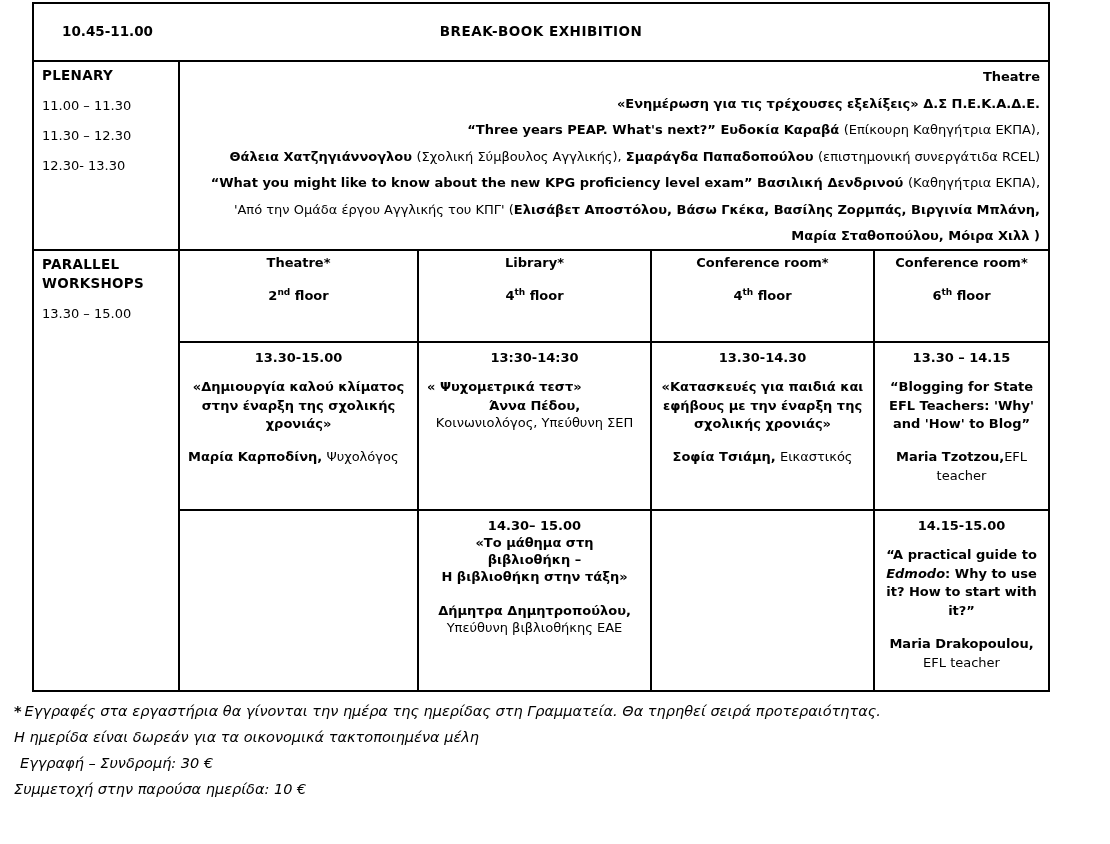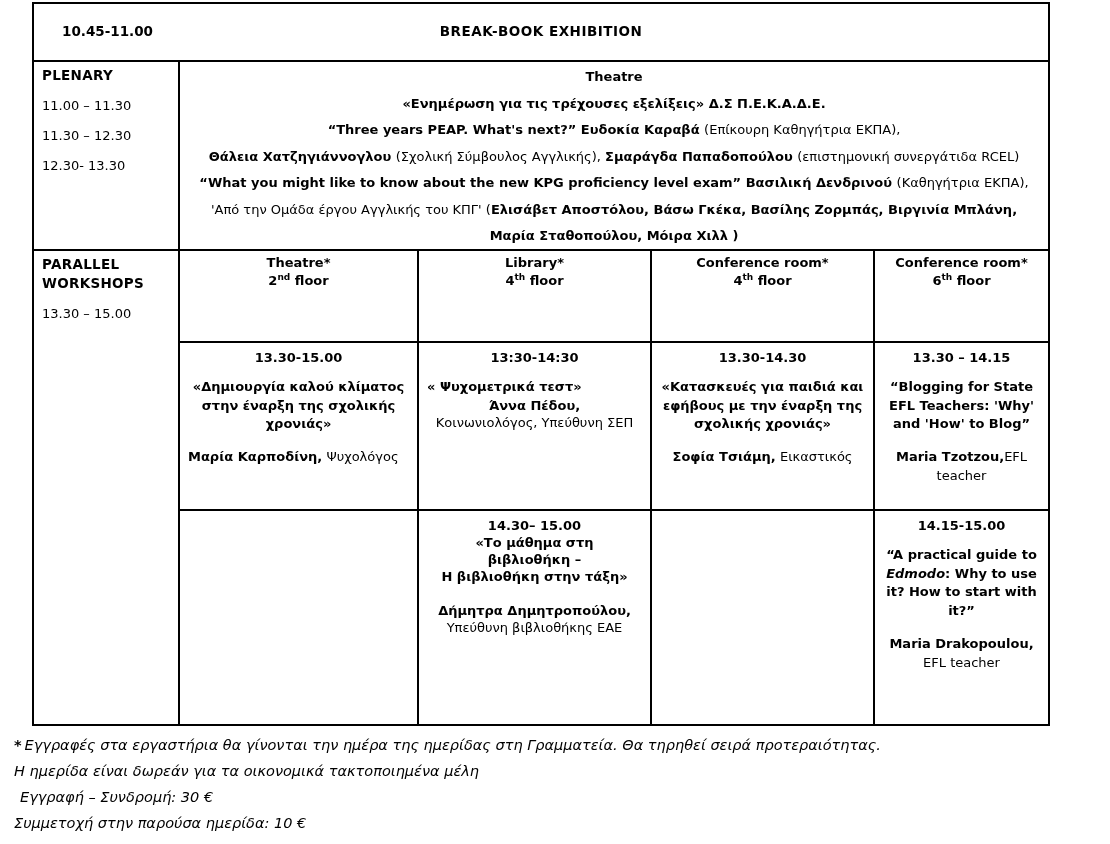--- a/index.html
+++ b/index.html
@@ -43,33 +43,33 @@
   }
   .break-title { text-align: center; font-size: 13.5px; letter-spacing: .5px; }
 
   
   .side-cell { padding: 10px 6px 0 8px; }
   .side-title { font-size: 13.5px; letter-spacing: .3px; line-height: 1.4; }
   .side-time { margin-top: 13px; font-size: 13px; }
 
   
   tr.plenary-row td { height: 178px; }
-  .plenary-cell { text-align: center; padding: 8px 10px; margin-top: 8px; }
+  .plenary-cell { text-align: right; padding: 8px 10px; margin-top: 8px; }
   .pline { margin-top: 9px; line-height: 1.35; }
   .venue-line { margin-top: 2px; }
 
   
   tr.venues-row td { height: 92px; }
   .venue-cell { text-align: center; padding-top: 13px; }
-  .venue-floor { margin-top: 0; }
+  .venue-floor { margin-top: 15px; }
   .venue-cell sup { font-size: 9px; }
 
   
   tr.ws-row1 td { height: 168px; border-radius: 20px; }
-  tr.ws-row2 td { height: 215px; }
+  tr.ws-row2 td { height: 181px; }
   .ws-time { text-align: center; margin-top: 3px; }
   .ws-title { margin-top: 11px; line-height: 1.45; }
   .ac { text-align: center; }
   .al { text-align: left; }
   .ws-speaker { margin-top: 14px; line-height: 1.45; }
   .mt4 { margin-top: 0; }
   .spacer { height: 18px; }
 
   
   .footnotes { margin: 9px 0 0 14px; }

